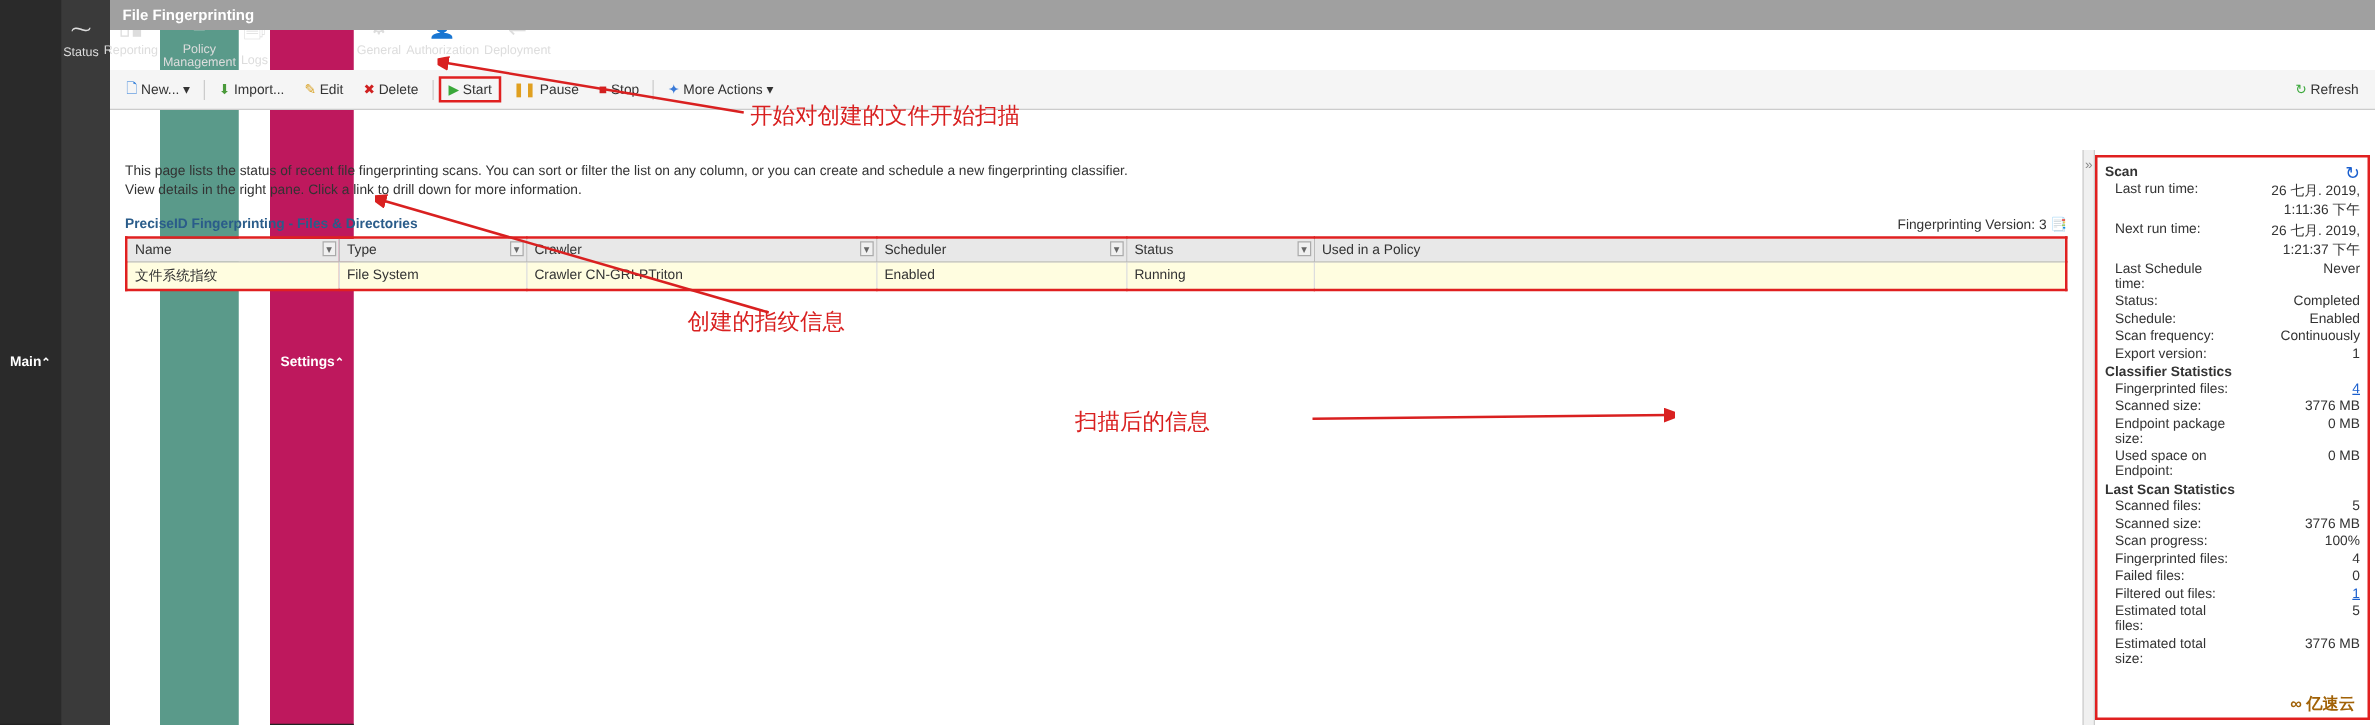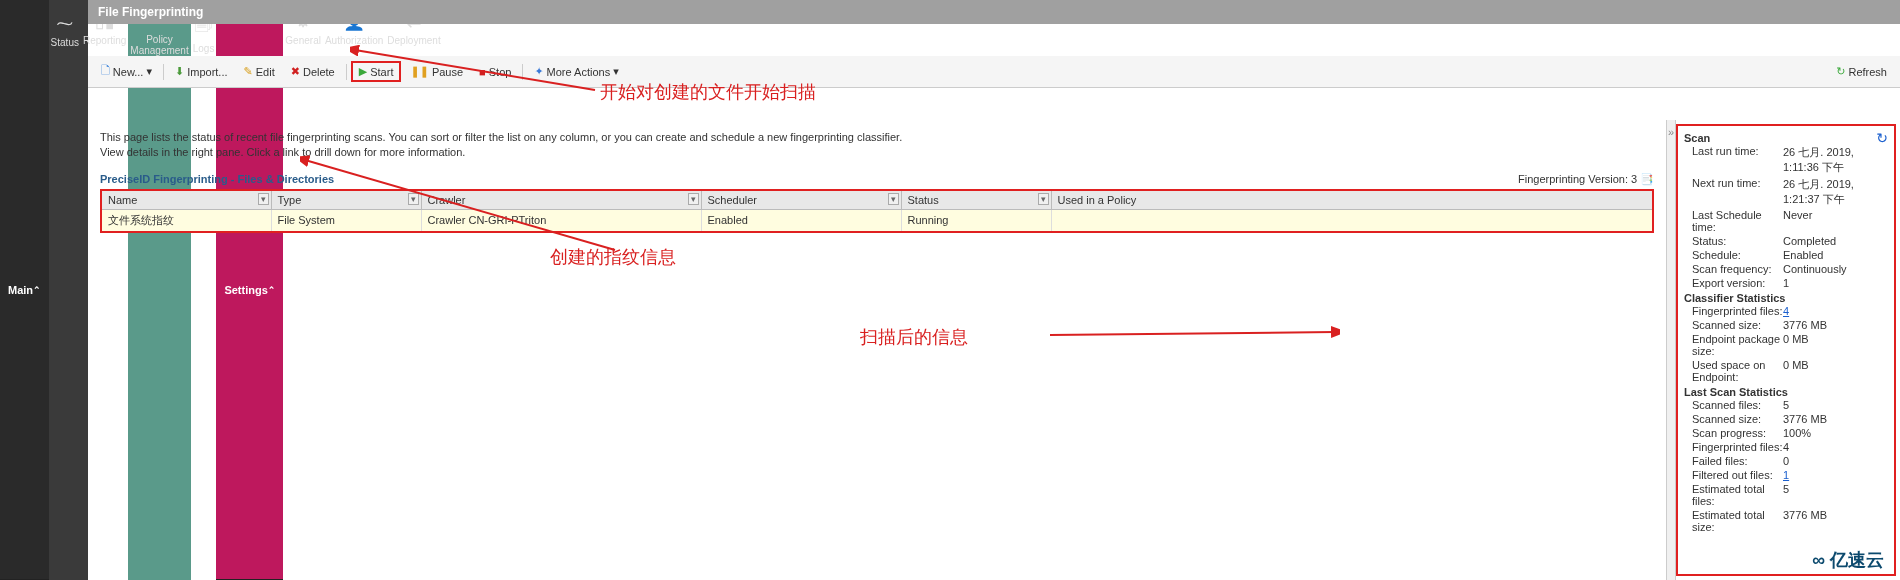--- a/index.html
+++ b/index.html
@@ -27,26 +27,26 @@
 .version .ico { color: #999; }
 .table { width: 100%; border-collapse: collapse; font-size: 11px; border: 2px solid #e02020; }
 .table th { background: #e8e8e8; text-align: left; padding: 3px 6px; border: 1px solid #bbb; font-weight: normal; position: relative; }
 .table th .dd { position: absolute; right: 2px; top: 2px; font-size: 9px; color: #666; border: 1px solid #aaa; padding: 0 2px; background: #f0f0f0; cursor: pointer; }
 .table td { padding: 3px 6px; border-right: 1px solid #ddd; }
 .table tbody tr { background: #fffde0; }
 .side-panel { width: 220px; border: 2px solid #e02020; padding: 4px 6px; font-size: 11px; overflow: auto; margin: 4px 4px 4px 0; position: relative; }
 .sp-title { font-weight: bold; font-size: 11px; margin-top: 2px; }
 .sp-row { display: flex; justify-content: space-between; padding: 1px 0 1px 8px; }
 .sp-row .lbl { flex: 1; }
-.sp-row .val { text-align: left; width: 105px; }
+.sp-row .val { text-align: right; width: 105px; }
 .sp-link { color: #1a5fce; text-decoration: underline; cursor: pointer; }
 .sp-refresh { position: absolute; top: 4px; right: 6px; color: #1a5fce; font-size: 14px; cursor: pointer; }
 .ann { position: absolute; color: #d92020; font-size: 18px; z-index: 50; pointer-events: none; }
 .arrow-svg { position: absolute; z-index: 49; pointer-events: none; }
-.brand { position: absolute; bottom: 8px; right: 16px; color: #0c4a6e; font-size: 18px; font-weight: bold; }
+.brand { position: absolute; bottom: 8px; right: 16px; color: #a16207; font-size: 13px; font-weight: bold; }
 .col-sep { width: 10px; background: #f0f0f0; border-left: 1px solid #ccc; border-right: 1px solid #ccc; display: flex; align-items: flex-start; justify-content: center; padding-top: 6px; cursor: pointer; color: #888; }
 .ico-new { color:#2a7ad8; } .ico-imp{color:#4a9a3a;} .ico-edit{color:#d8a020;} .ico-del{color:#d02020;} .ico-start{color:#3aa83a;} .ico-pause{color:#e0a020;} .ico-stop{color:#d02020;} .ico-more{color:#3a7ad8;} .ico-ref{color:#3aa83a;}
 </style>
 </head>
 <body>
 
 <div class="layout">
   <div class="sidebar">
     <div class="sb-hdr">
         <span>Main</span>

